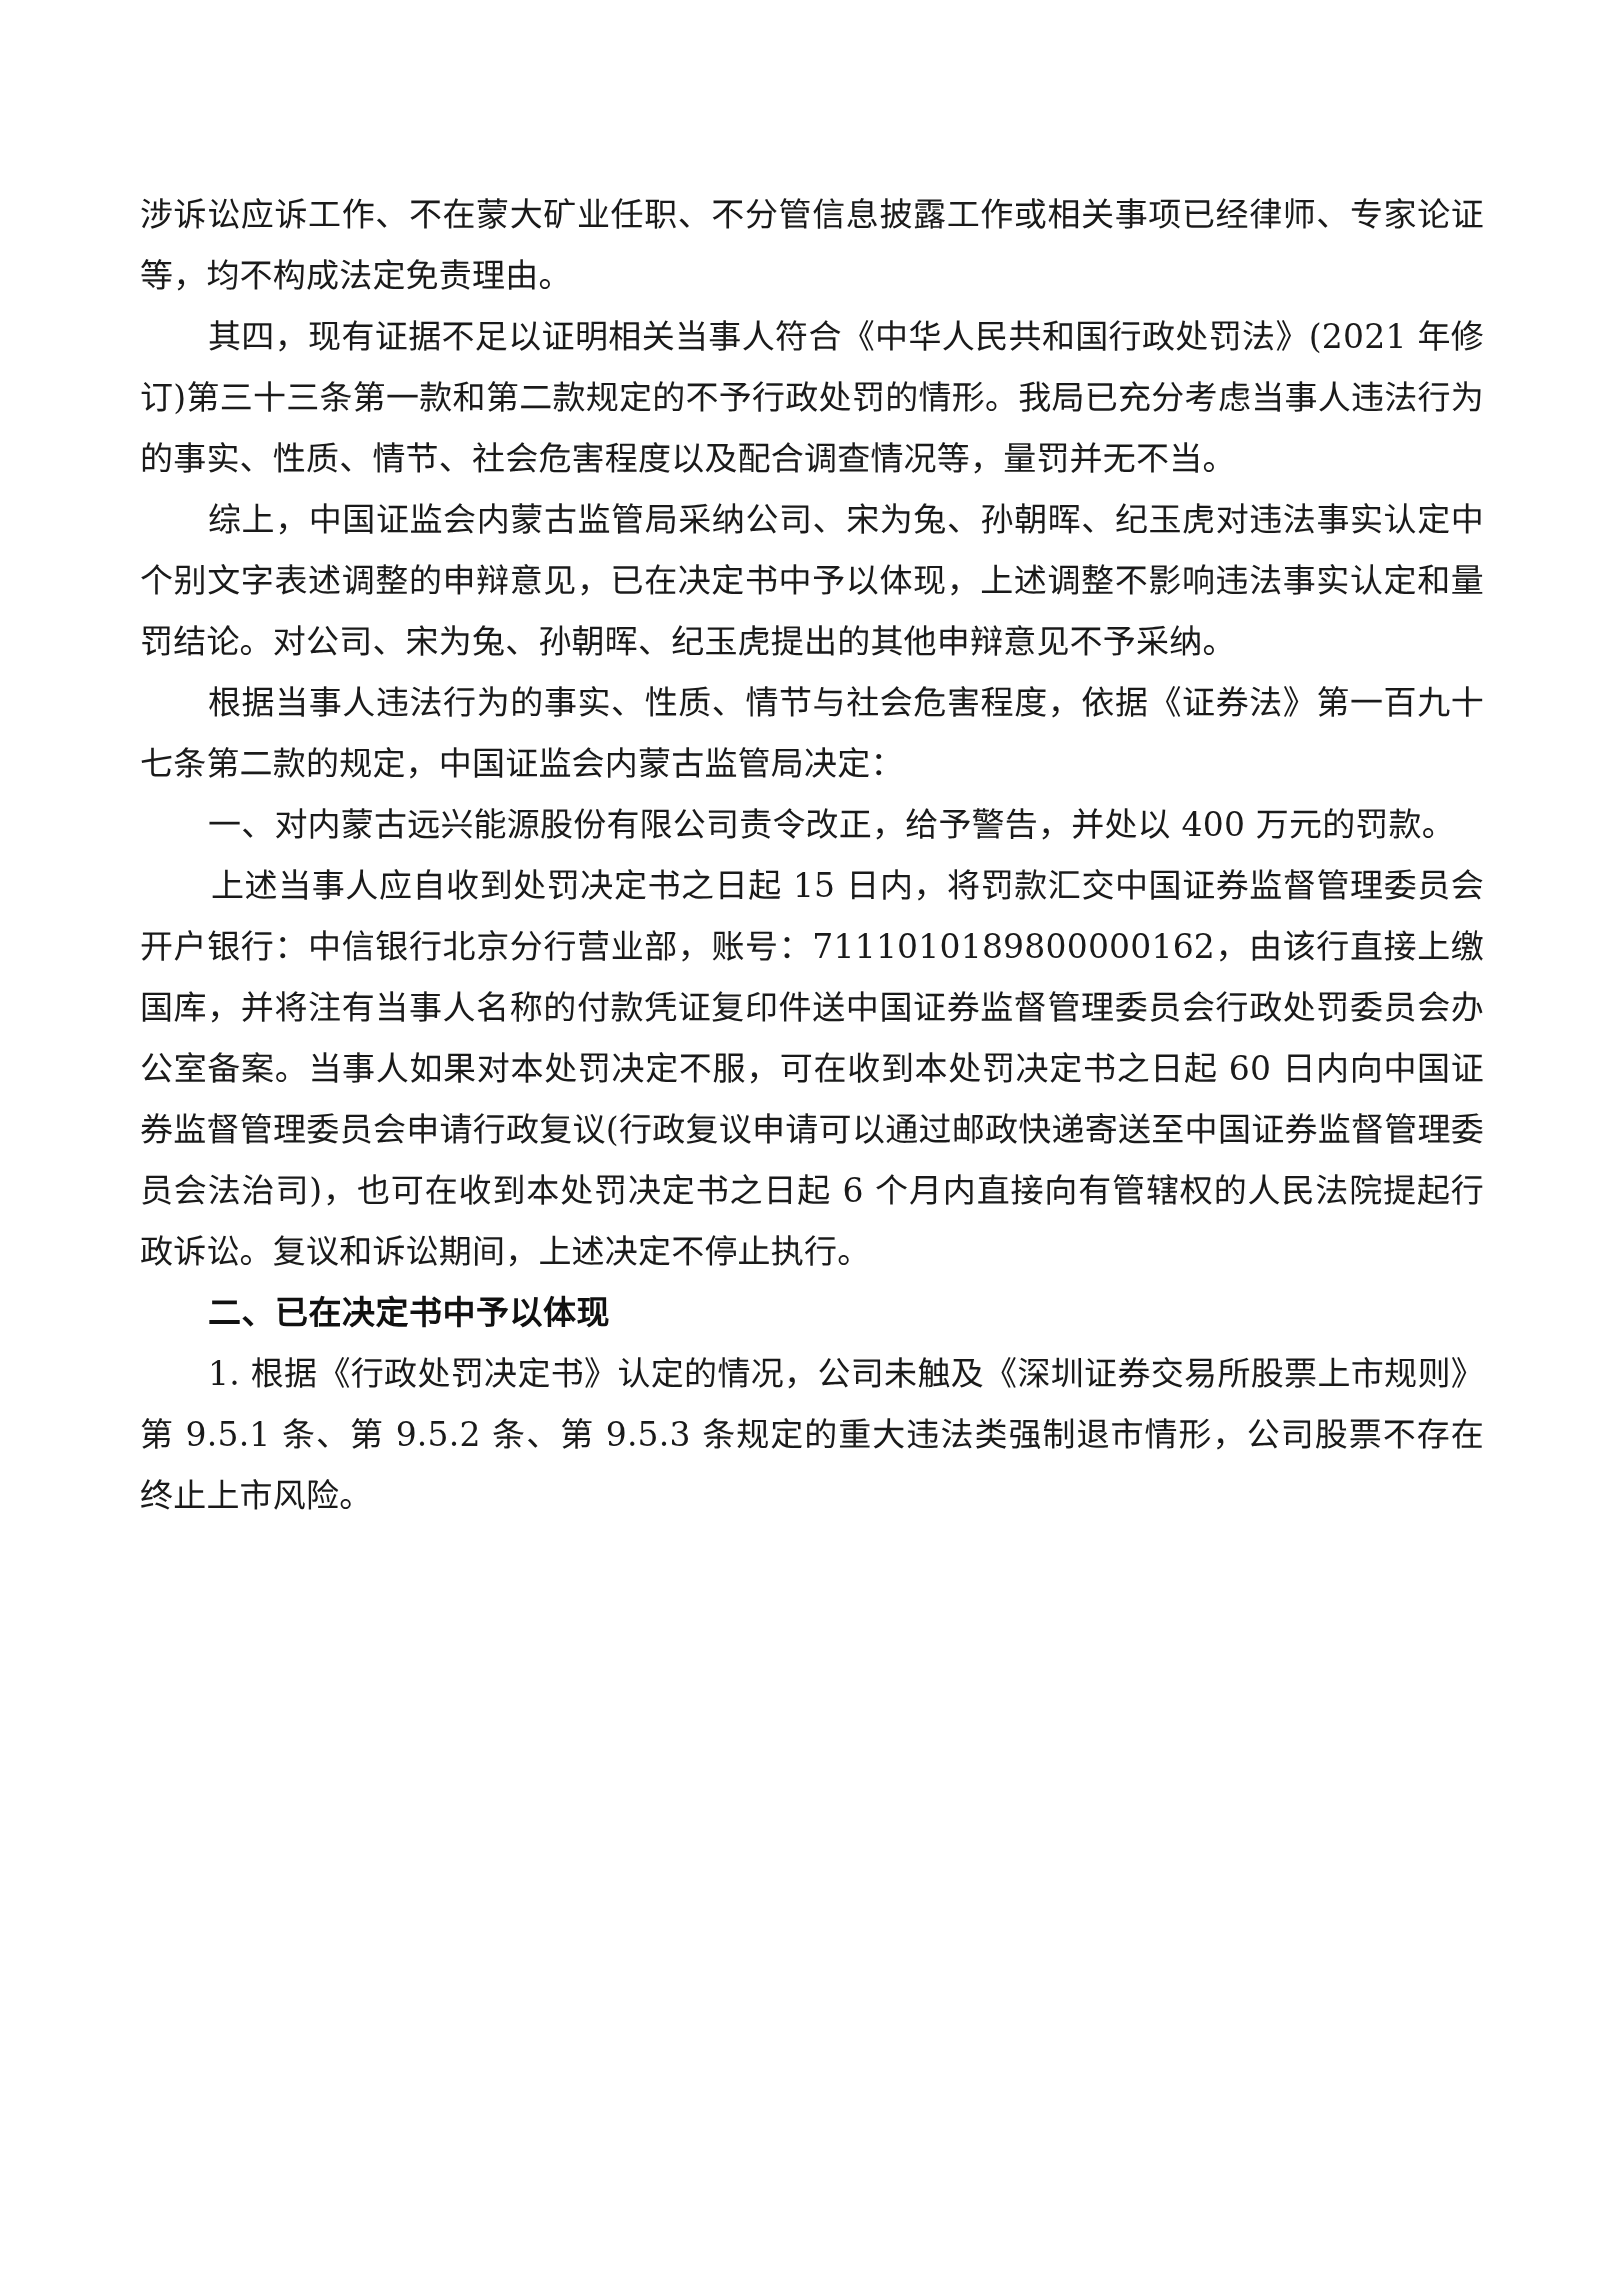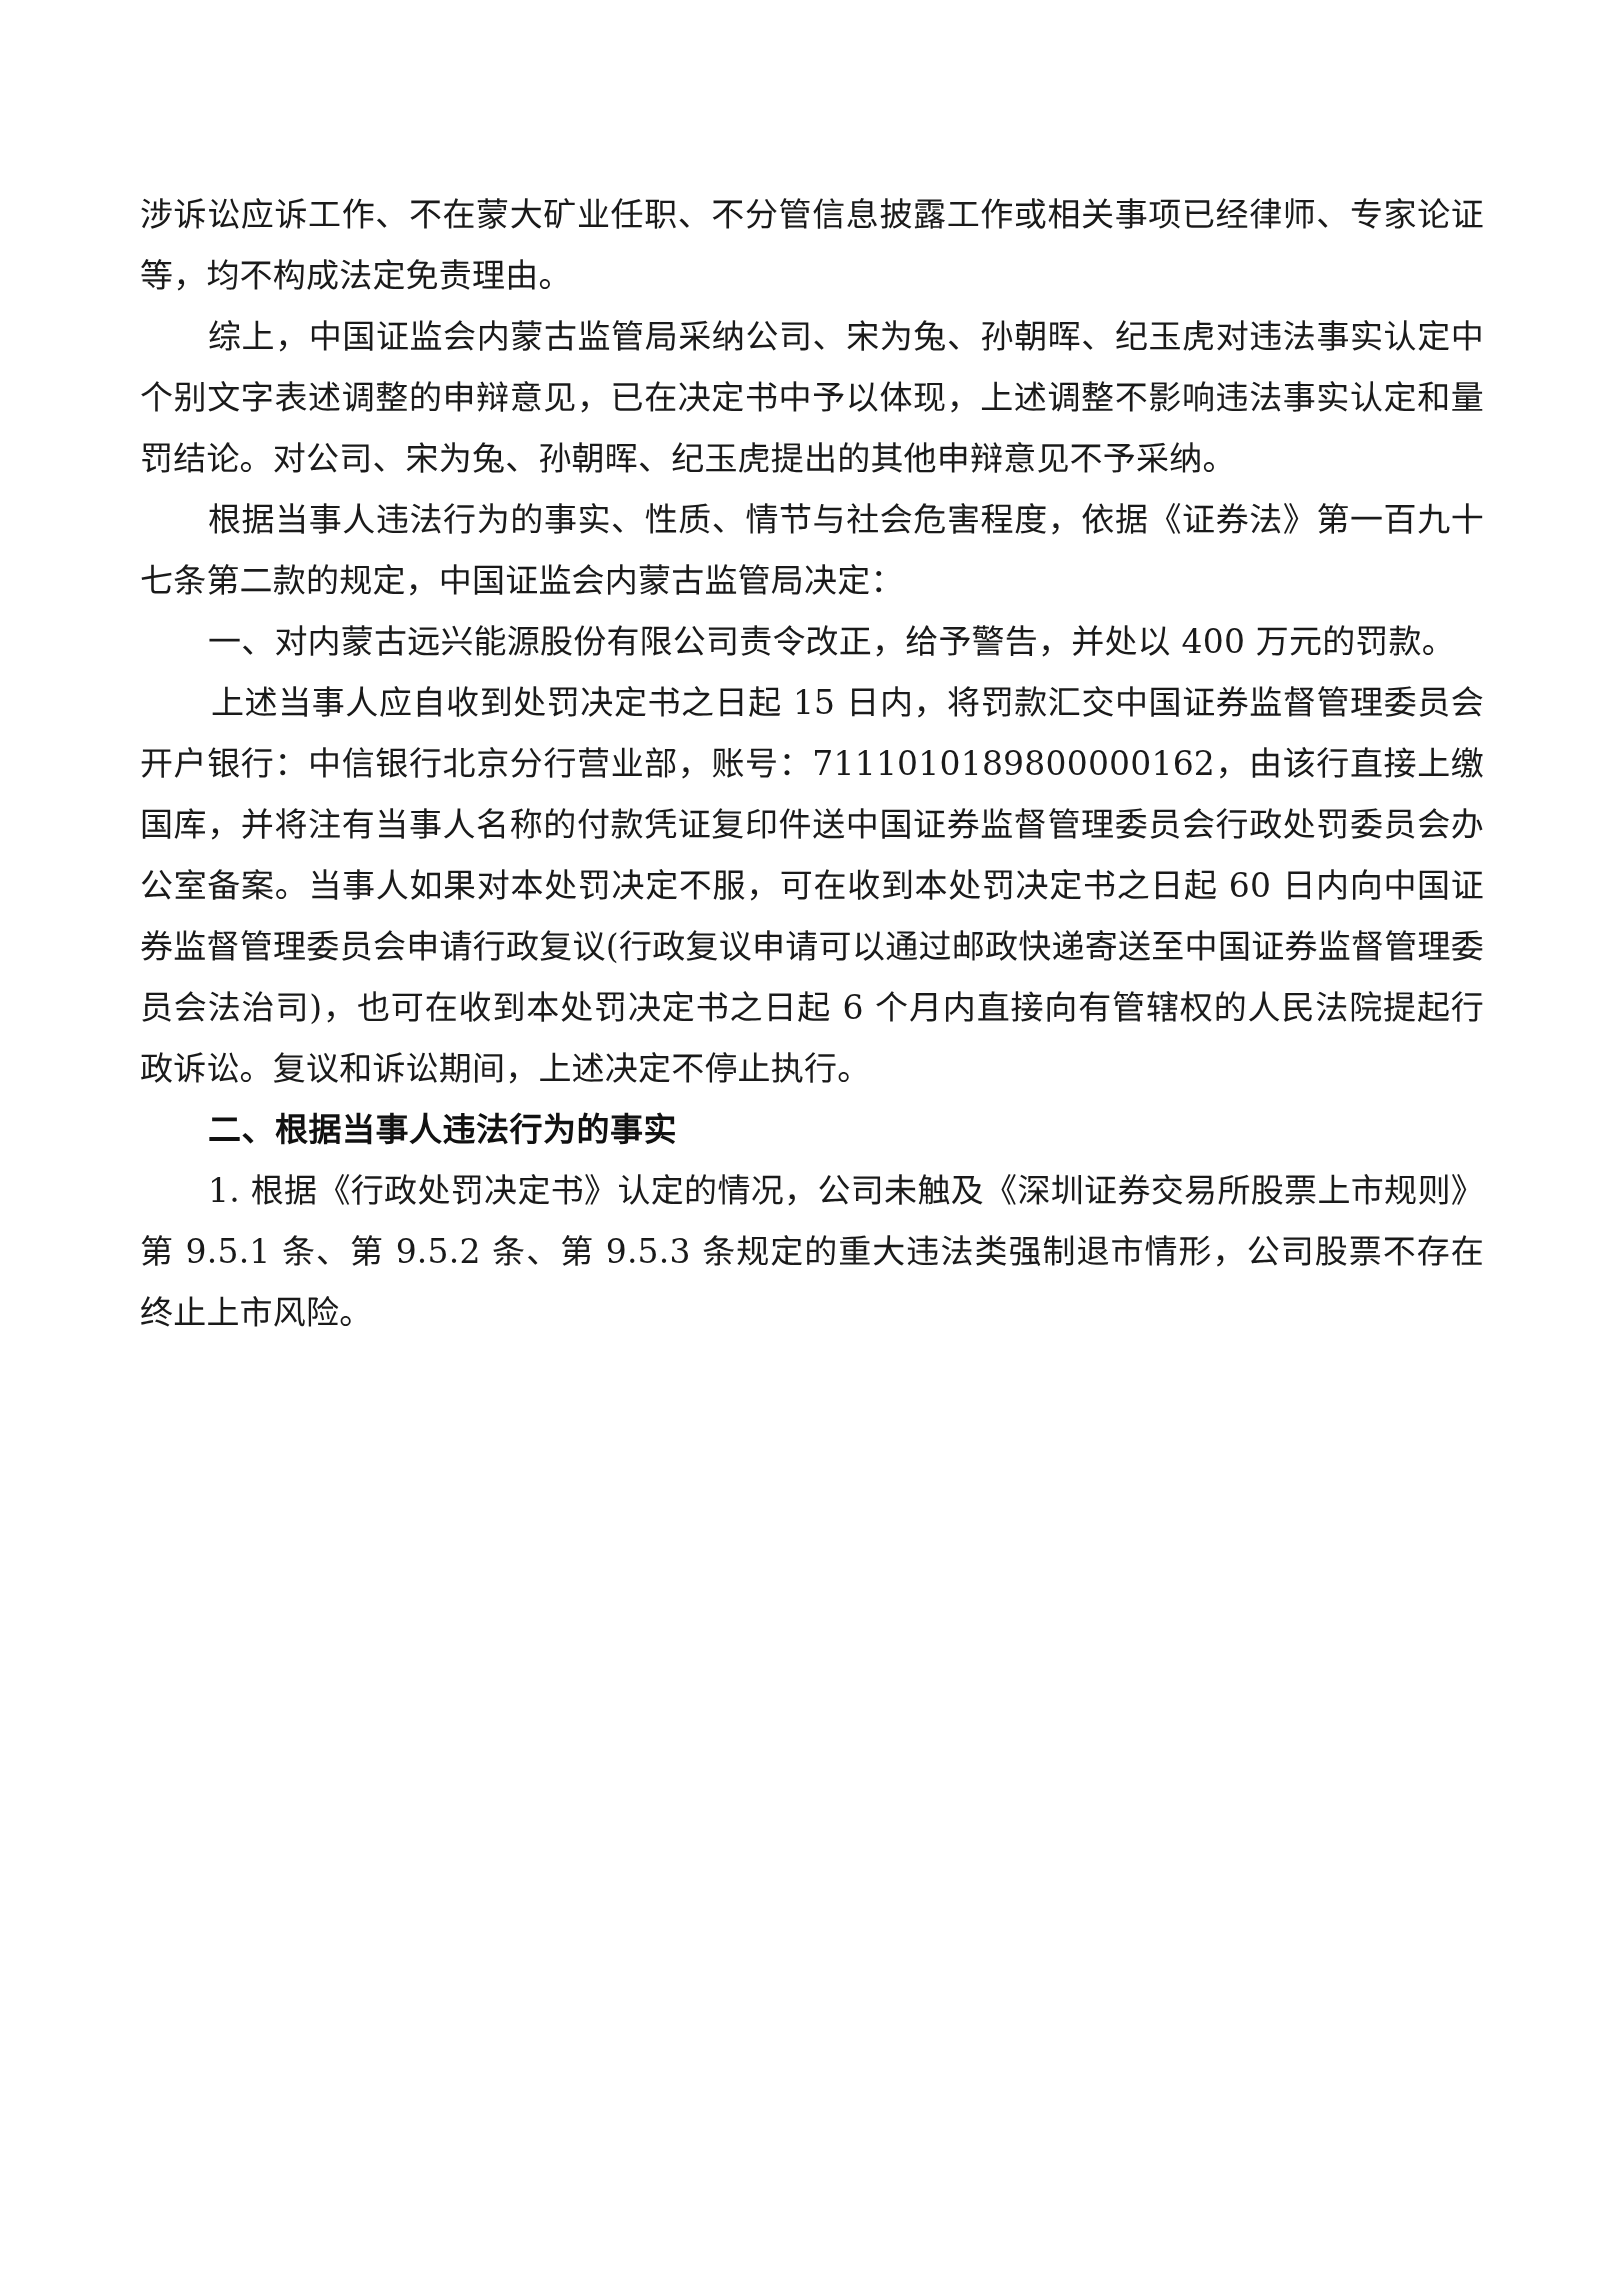--- a/index.html
+++ b/index.html
@@ -74,32 +74,33 @@
 </style>
 </head>
 <body>
 
 <div class="page">
 
   <div class="content">
 
     <p class="para cont">涉诉讼应诉工作、不在蒙大矿业任职、不分管信息披露工作或相关事项已经律师、专家论证等，均不构成法定免责理由。</p>
 
+    <p class="para indent">其四，现有证据不足以证明相关当事人符合《中华人民共和国行政处罚法》(2021 年修订)第三十三条第一款和第二款规定的不予行政处罚的情形。我局已充分考虑当事人违法行为的事实、性质、情节、社会危害程度以及配合调查情况等，量罚并无不当。</p>
 
     <p class="para indent">综上，中国证监会内蒙古监管局采纳公司、宋为兔、孙朝晖、纪玉虎对违法事实认定中个别文字表述调整的申辩意见，已在决定书中予以体现，上述调整不影响违法事实认定和量罚结论。对公司、宋为兔、孙朝晖、纪玉虎提出的其他申辩意见不予采纳。</p>
 
     <p class="para indent">根据当事人违法行为的事实、性质、情节与社会危害程度，依据《证券法》第一百九十七条第二款的规定，中国证监会内蒙古监管局决定：</p>
 
     <p class="para indent">一、对内蒙古远兴能源股份有限公司责令改正，给予警告，并处以 400 万元的罚款。</p>
 
 
 
     <p class="para indent-wide">上述当事人应自收到处罚决定书之日起 15 日内，将罚款汇交中国证券监督管理委员会开户银行：中信银行北京分行营业部，账号：7111010189800000162，由该行直接上缴国库，并将注有当事人名称的付款凭证复印件送中国证券监督管理委员会行政处罚委员会办公室备案。当事人如果对本处罚决定不服，可在收到本处罚决定书之日起 60 日内向中国证券监督管理委员会申请行政复议(行政复议申请可以通过邮政快递寄送至中国证券监督管理委员会法治司)，也可在收到本处罚决定书之日起 6 个月内直接向有管辖权的人民法院提起行政诉讼。复议和诉讼期间，上述决定不停止执行。</p>
 
-    <p class="heading">二、根据当事人违法行为的事实</p>
+    <p class="heading">二、已在决定书中予以体现</p>
 
     <p class="para indent">1. 根据《行政处罚决定书》认定的情况，公司未触及《深圳证券交易所股票上市规则》第 9.5.1 条、第 9.5.2 条、第 9.5.3 条规定的重大违法类强制退市情形，公司股票不存在终止上市风险。</p>
 
 
   </div>
 
   <div class="pagenum">5</div>
 
 </div>
 

